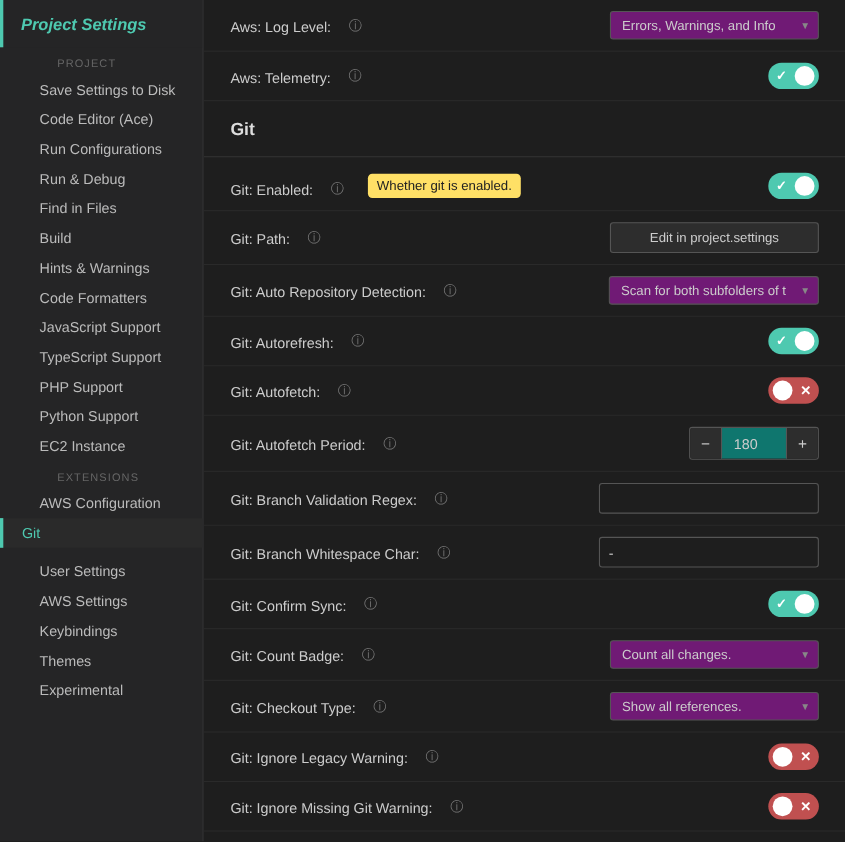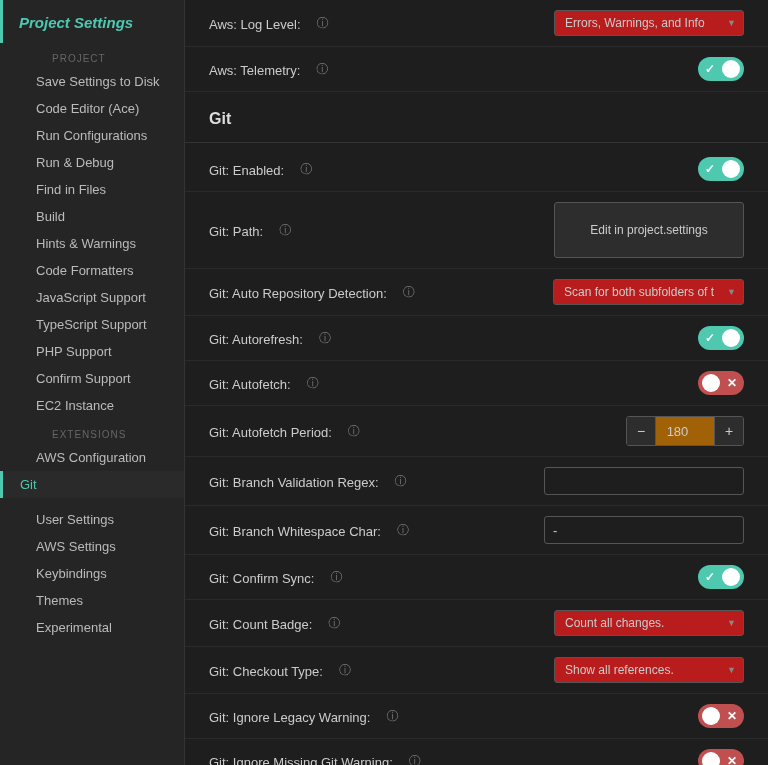--- a/index.html
+++ b/index.html
@@ -137,21 +137,21 @@
     .toggle .x-icon {
       position: absolute;
       right: 7px;
       color: white;
       font-size: 12px;
       font-weight: bold;
     }
 
     
     .dropdown {
-      background: #b91c1c;
+      background: #701a75;
       border: 1px solid #555;
       color: #ccc;
       padding: 5px 28px 5px 10px;
       border-radius: 3px;
       font-size: 12px;
       cursor: pointer;
       appearance: none;
       min-width: 190px;
       max-width: 200px;
       position: relative;
@@ -169,21 +169,21 @@
       color: #888;
       font-size: 9px;
       pointer-events: none;
     }
 
     
     .btn-edit {
       background: #2d2d2d;
       border: 1px solid #555;
       color: #ccc;
-      padding: 20px 14px;
+      padding: 6px 14px;
       border-radius: 3px;
       cursor: pointer;
       font-size: 12px;
       min-width: 190px;
       text-align: center;
     }
 
     
     .number-input-wrap {
       display: flex;
@@ -199,21 +199,21 @@
       border: none;
       width: 28px;
       height: 28px;
       cursor: pointer;
       font-size: 14px;
       display: flex;
       align-items: center;
       justify-content: center;
     }
     .num-value {
-      background: #a16207;
+      background: #0f766e;
       color: #ccc;
       border: none;
       border-left: 1px solid #555;
       border-right: 1px solid #555;
       width: 60px;
       height: 28px;
       text-align: center;
       font-size: 13px;
     }
 
@@ -256,21 +256,21 @@
   <div class="sidebar-item">Code Editor (Ace)</div>
   <div class="sidebar-item">Run Configurations</div>
   <div class="sidebar-item">Run &amp; Debug</div>
   <div class="sidebar-item">Find in Files</div>
   <div class="sidebar-item">Build</div>
   <div class="sidebar-item">Hints &amp; Warnings</div>
   <div class="sidebar-item">Code Formatters</div>
   <div class="sidebar-item">JavaScript Support</div>
   <div class="sidebar-item">TypeScript Support</div>
   <div class="sidebar-item">PHP Support</div>
-  <div class="sidebar-item">Confirm Support</div>
+  <div class="sidebar-item">Python Support</div>
   <div class="sidebar-item">EC2 Instance</div>
 
   <div class="sidebar-section-label">EXTENSIONS</div>
   <div class="sidebar-item">AWS Configuration</div>
   <div class="sidebar-item active">Git</div>
 
   <div class="sidebar-item" style="margin-top:8px;">User Settings</div>
   <div class="sidebar-item">AWS Settings</div>
   <div class="sidebar-item">Keybindings</div>
   <div class="sidebar-item">Themes</div>
@@ -309,20 +309,21 @@
     </div>
   </div>
 
   <div class="section-heading">Git</div>
   <hr class="divider">
 
   <div class="setting-row">
     <div class="setting-label">
       <span>Git: Enabled:</span>
       <span class="help-icon">ⓘ</span>
+      <span class="tooltip-bubble">Whether git is enabled.</span>
     </div>
     <div class="setting-control">
       <div class="toggle on">
         <span class="check-icon">✓</span>
         <span class="knob"></span>
       </div>
     </div>
   </div>
 
   <div class="setting-row">

